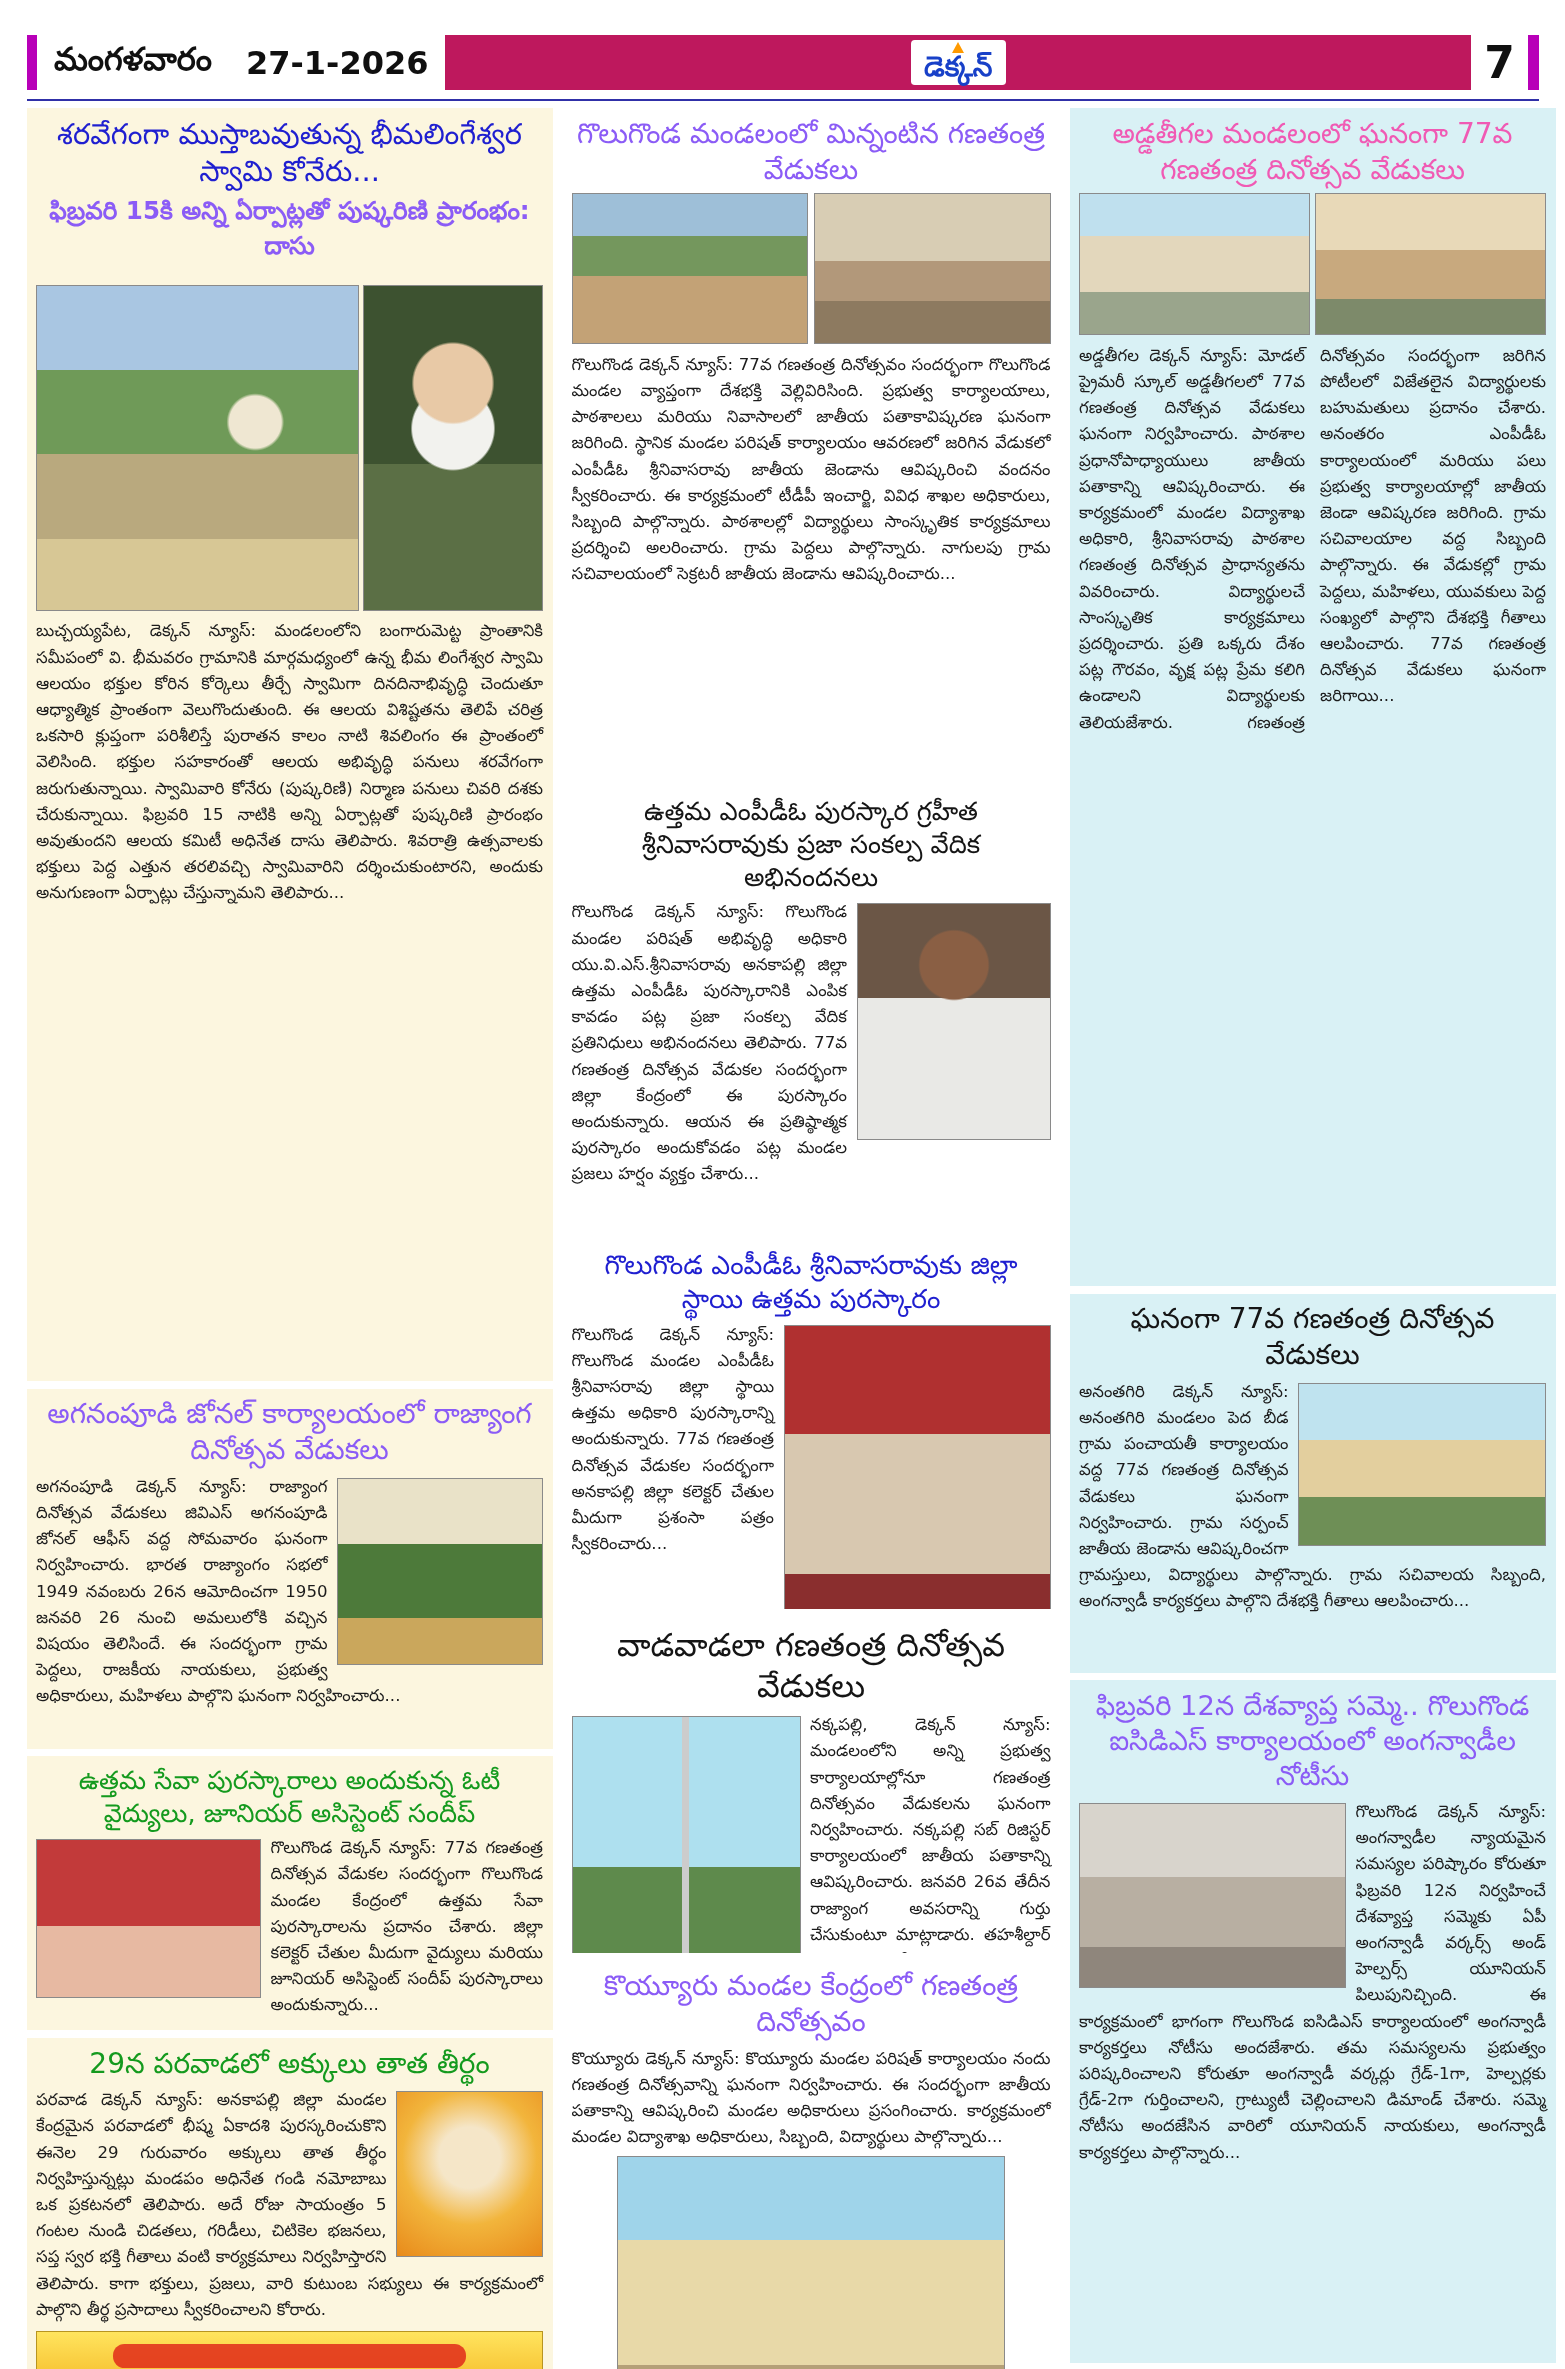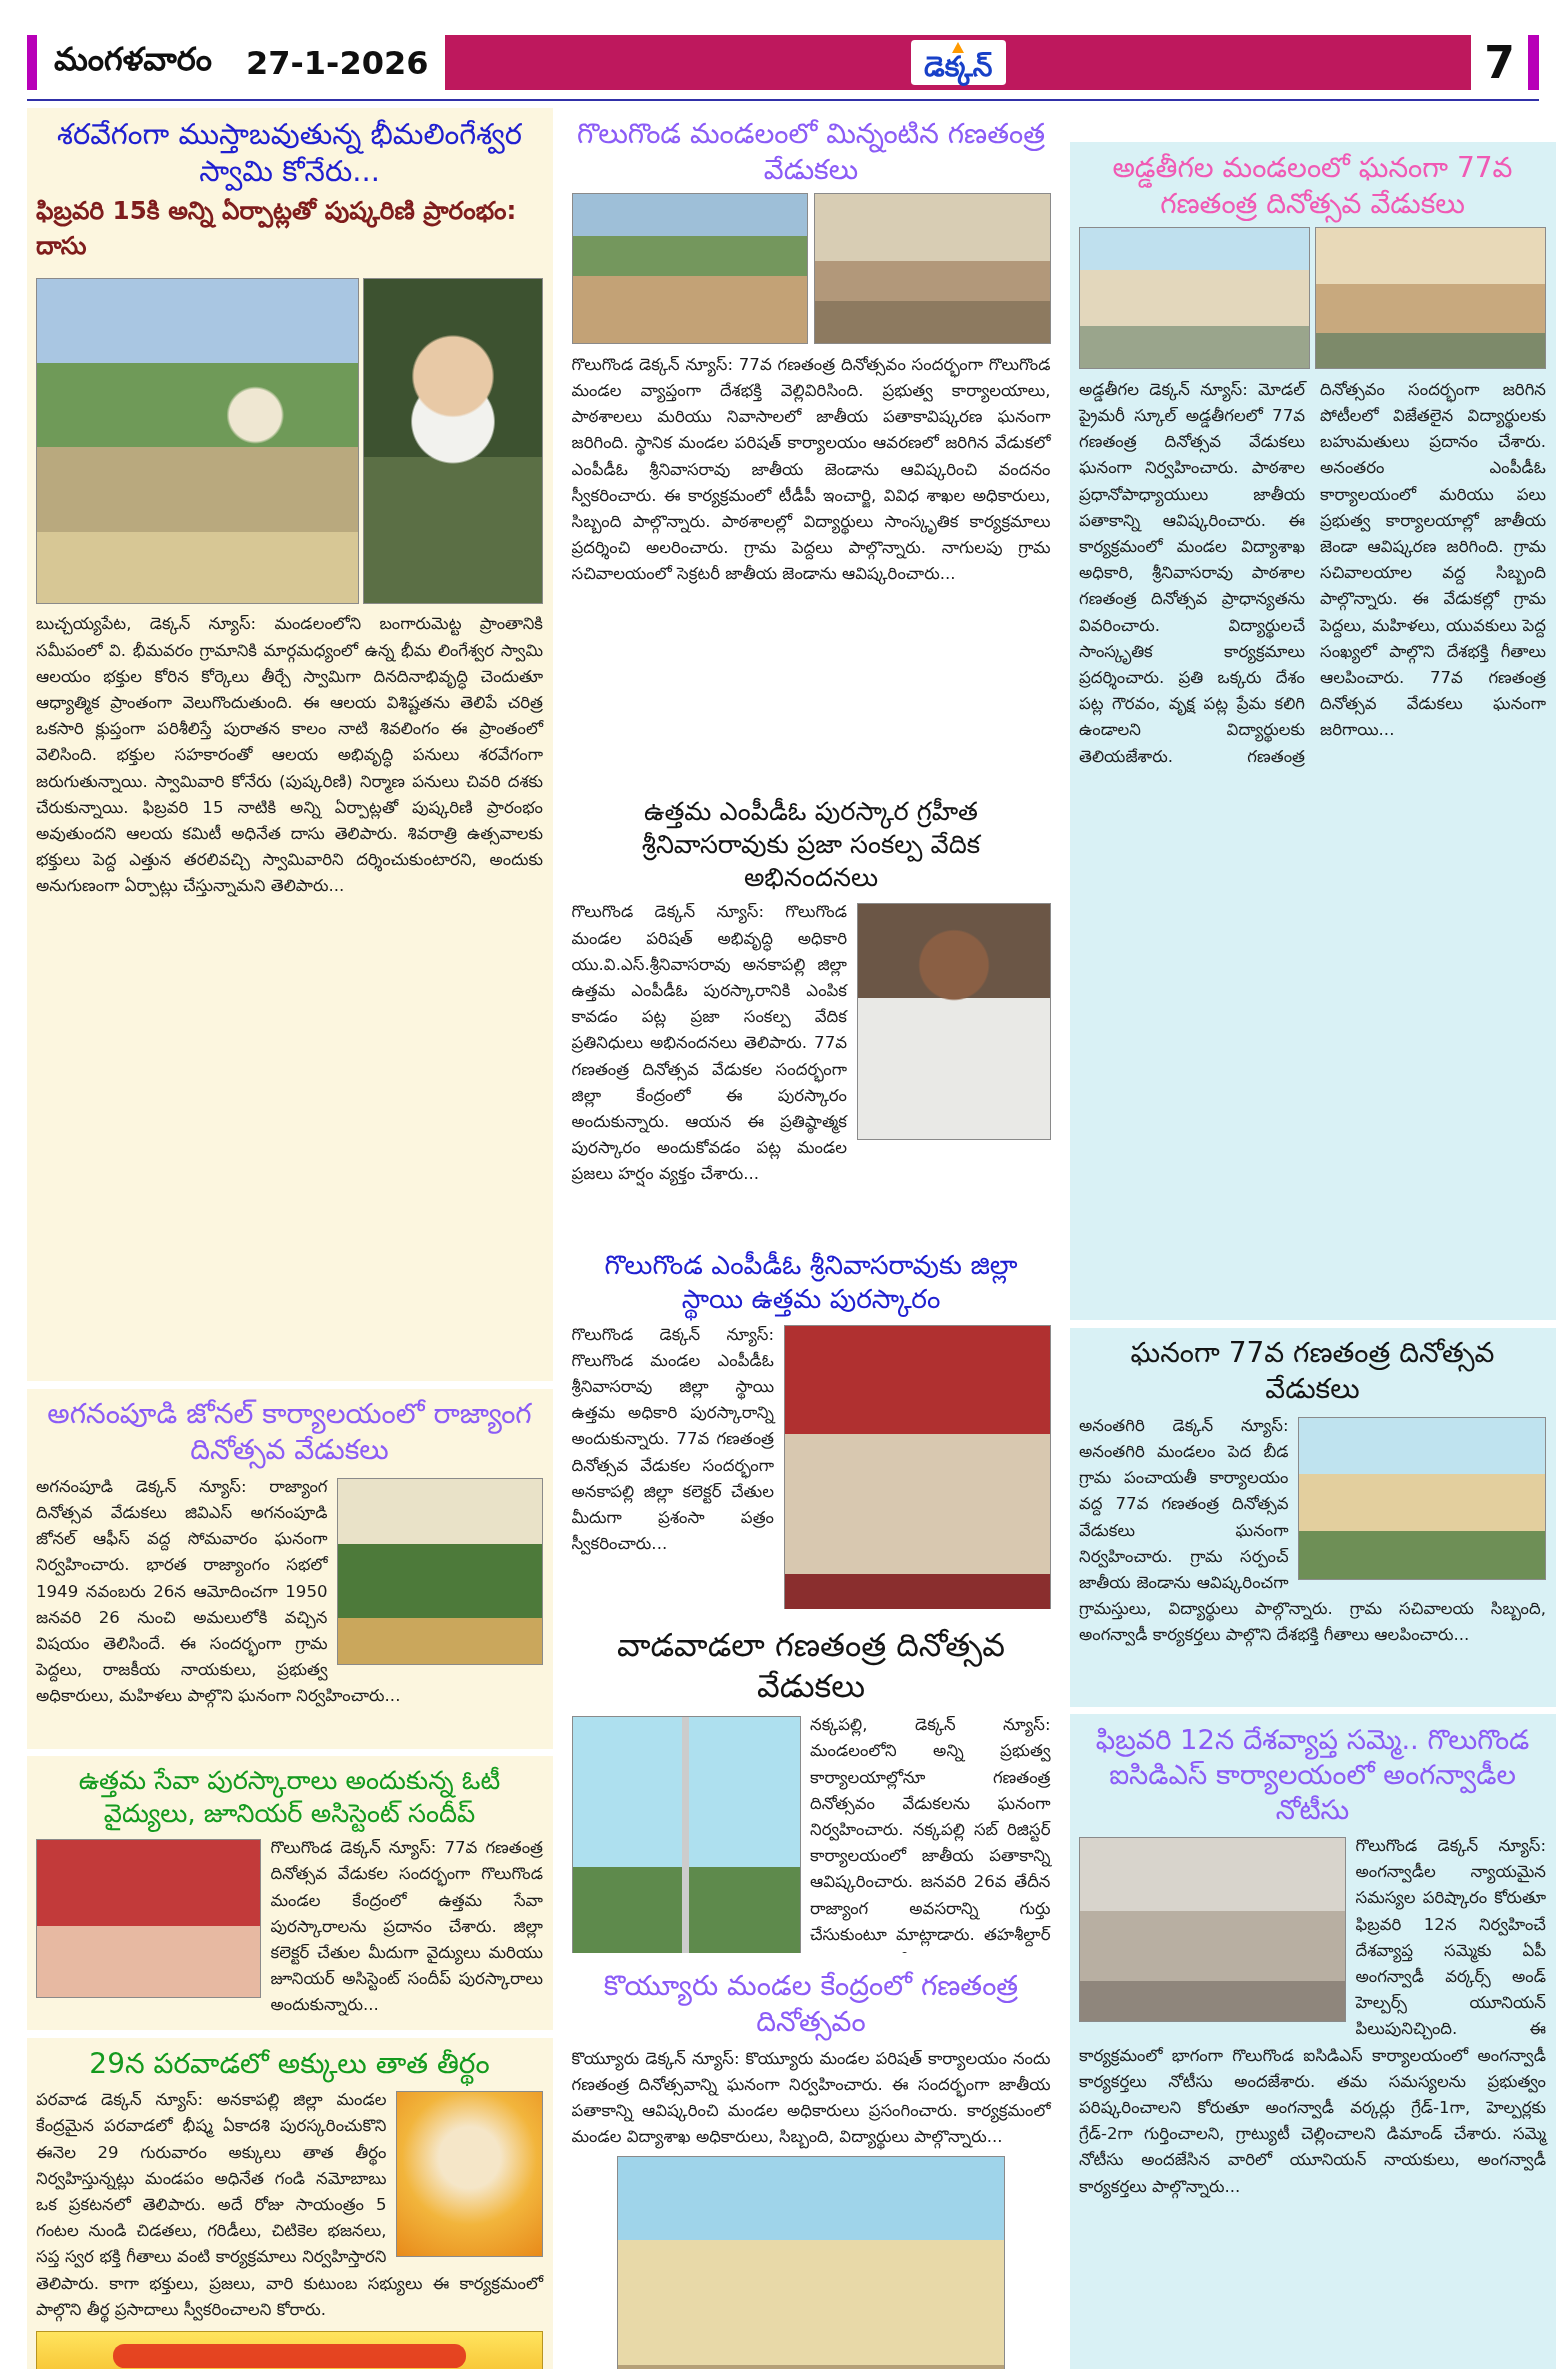--- a/index.html
+++ b/index.html
@@ -24,21 +24,21 @@
   .bg-cream { background:#fcf6df; }
   .bg-white { background:#ffffff; }
   .bg-cyan  { background:#d9f1f5; }
 
   .headline { font-weight:normal; text-align:center; line-height:1.28; margin-bottom:5.7px; }
   .h-blue  { color:#1f1fd0; font-size:29px; }
   .h-red   { color:#8b5cf6; font-size:28px; }
   .h-green { color:#149a1e; font-size:28px; }
   .h-pink  { color:#f05ab4; font-size:28px; }
   .h-black { color:#151515; font-size:28px; }
-  .subheadline { font-size:24.6px; font-weight:bold; color:#7f1d1d; text-align:left; margin-bottom:12px; }
+  .subheadline { font-size:24.6px; font-weight:bold; color:#8b5cf6; text-align:center; margin-bottom:19px; }
   .body-text { font-size:16.6px; line-height:1.58; color:#1c1c1c; text-align:justify; }
 
   
   .photo { border:0.9px solid #8a8a8a; background:#cfd8dc; }
   .photo-row { display:flex; gap:5.7px; margin-bottom:7.6px; }
   .ph-temple { height:326px; display:flex; gap:3.8px; margin-bottom:7.6px; }
   .ph-temple .scene { flex:1.8; background:
       radial-gradient(circle at 68% 42%, #efe7d2 0 9%, rgba(0,0,0,0) 10%),
       linear-gradient(180deg,#a9c6e2 0 26%, #6f9a58 26% 52%, #b9a97e 52% 78%, #d7c795 78% 100%); }
   .ph-temple .elder { flex:1; background:
@@ -169,21 +169,21 @@
       <div class="article bg-white" style="height:418px;">
         <div class="headline h-red">కొయ్యూరు మండల కేంద్రంలో గణతంత్ర దినోత్సవం</div>
         <div class="body-text">కొయ్యూరు డెక్కన్ న్యూస్: కొయ్యూరు మండల పరిషత్ కార్యాలయం నందు గణతంత్ర దినోత్సవాన్ని ఘనంగా నిర్వహించారు. ఈ సందర్భంగా జాతీయ పతాకాన్ని ఆవిష్కరించి మండల అధికారులు ప్రసంగించారు. కార్యక్రమంలో మండల విద్యాశాఖ అధికారులు, సిబ్బంది, విద్యార్థులు పాల్గొన్నారు...</div>
         <div class="photo ph-building"></div>
       </div>
 
     </div>
 
     <div class="col">
 
-      <div class="article bg-cyan" style="height:1178px;margin-top:34px;">
+      <div class="article bg-cyan" style="height:1178px;">
         <div class="headline h-pink">అడ్డతీగల మండలంలో ఘనంగా 77వ గణతంత్ర దినోత్సవ వేడుకలు</div>
         <div class="photo-row">
           <div class="photo ph-bunting"></div>
           <div class="photo ph-flaggroup"></div>
         </div>
         <div class="body-text two-col-body" style="height:937px;">అడ్డతీగల డెక్కన్ న్యూస్: మోడల్ ప్రైమరీ స్కూల్ అడ్డతీగలలో 77వ గణతంత్ర దినోత్సవ వేడుకలు ఘనంగా నిర్వహించారు. పాఠశాల ప్రధానోపాధ్యాయులు జాతీయ పతాకాన్ని ఆవిష్కరించారు. ఈ కార్యక్రమంలో మండల విద్యాశాఖ అధికారి, శ్రీనివాసరావు పాఠశాల గణతంత్ర దినోత్సవ ప్రాధాన్యతను వివరించారు. విద్యార్థులచే సాంస్కృతిక కార్యక్రమాలు ప్రదర్శించారు. ప్రతి ఒక్కరు దేశం పట్ల గౌరవం, వృక్ష పట్ల ప్రేమ కలిగి ఉండాలని విద్యార్థులకు తెలియజేశారు. గణతంత్ర దినోత్సవం సందర్భంగా జరిగిన పోటీలలో విజేతలైన విద్యార్థులకు బహుమతులు ప్రదానం చేశారు. అనంతరం ఎంపీడీఓ కార్యాలయంలో మరియు పలు ప్రభుత్వ కార్యాలయాల్లో జాతీయ జెండా ఆవిష్కరణ జరిగింది. గ్రామ సచివాలయాల వద్ద సిబ్బంది పాల్గొన్నారు. ఈ వేడుకల్లో గ్రామ పెద్దలు, మహిళలు, యువకులు పెద్ద సంఖ్యలో పాల్గొని దేశభక్తి గీతాలు ఆలపించారు. 77వ గణతంత్ర దినోత్సవ వేడుకలు ఘనంగా జరిగాయి...</div>
       </div>
 
       <div class="article bg-cyan" style="height:379px;">
         <div class="headline h-black">ఘనంగా 77వ గణతంత్ర దినోత్సవ వేడుకలు</div>

